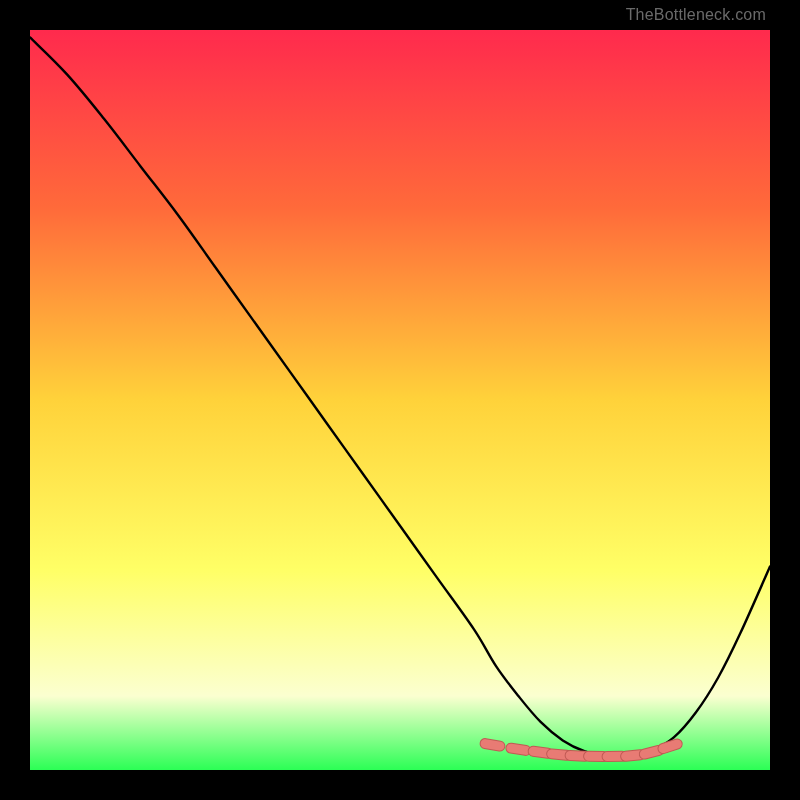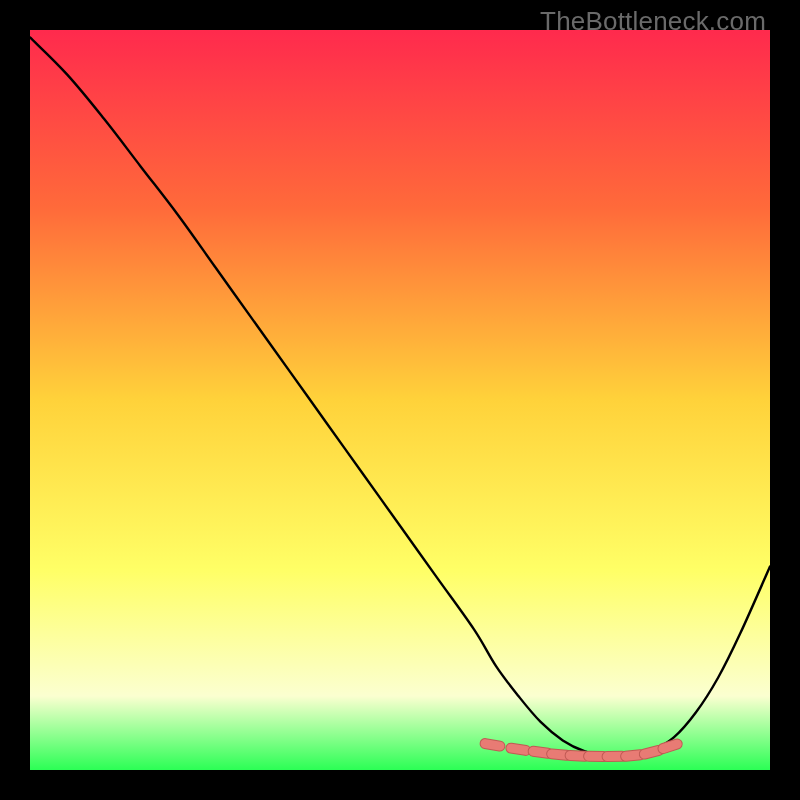--- a/index.html
+++ b/index.html
@@ -17,21 +17,21 @@
     left: 0;
     top: 0;
     width: 740px;
     height: 740px;
   }
   .watermark {
     position: absolute;
     top: 6px;
     right: 34px;
     color: #6a6a6a;
-    font-size: 26px;
+    font-size: 16px;
     font-weight: 500;
     letter-spacing: 0.2px;
   }
   svg { display: block; }
 </style>
 </head>
 <body>
 
 <div class="frame">
   <svg class="plot" viewBox="0 0 740 740">

